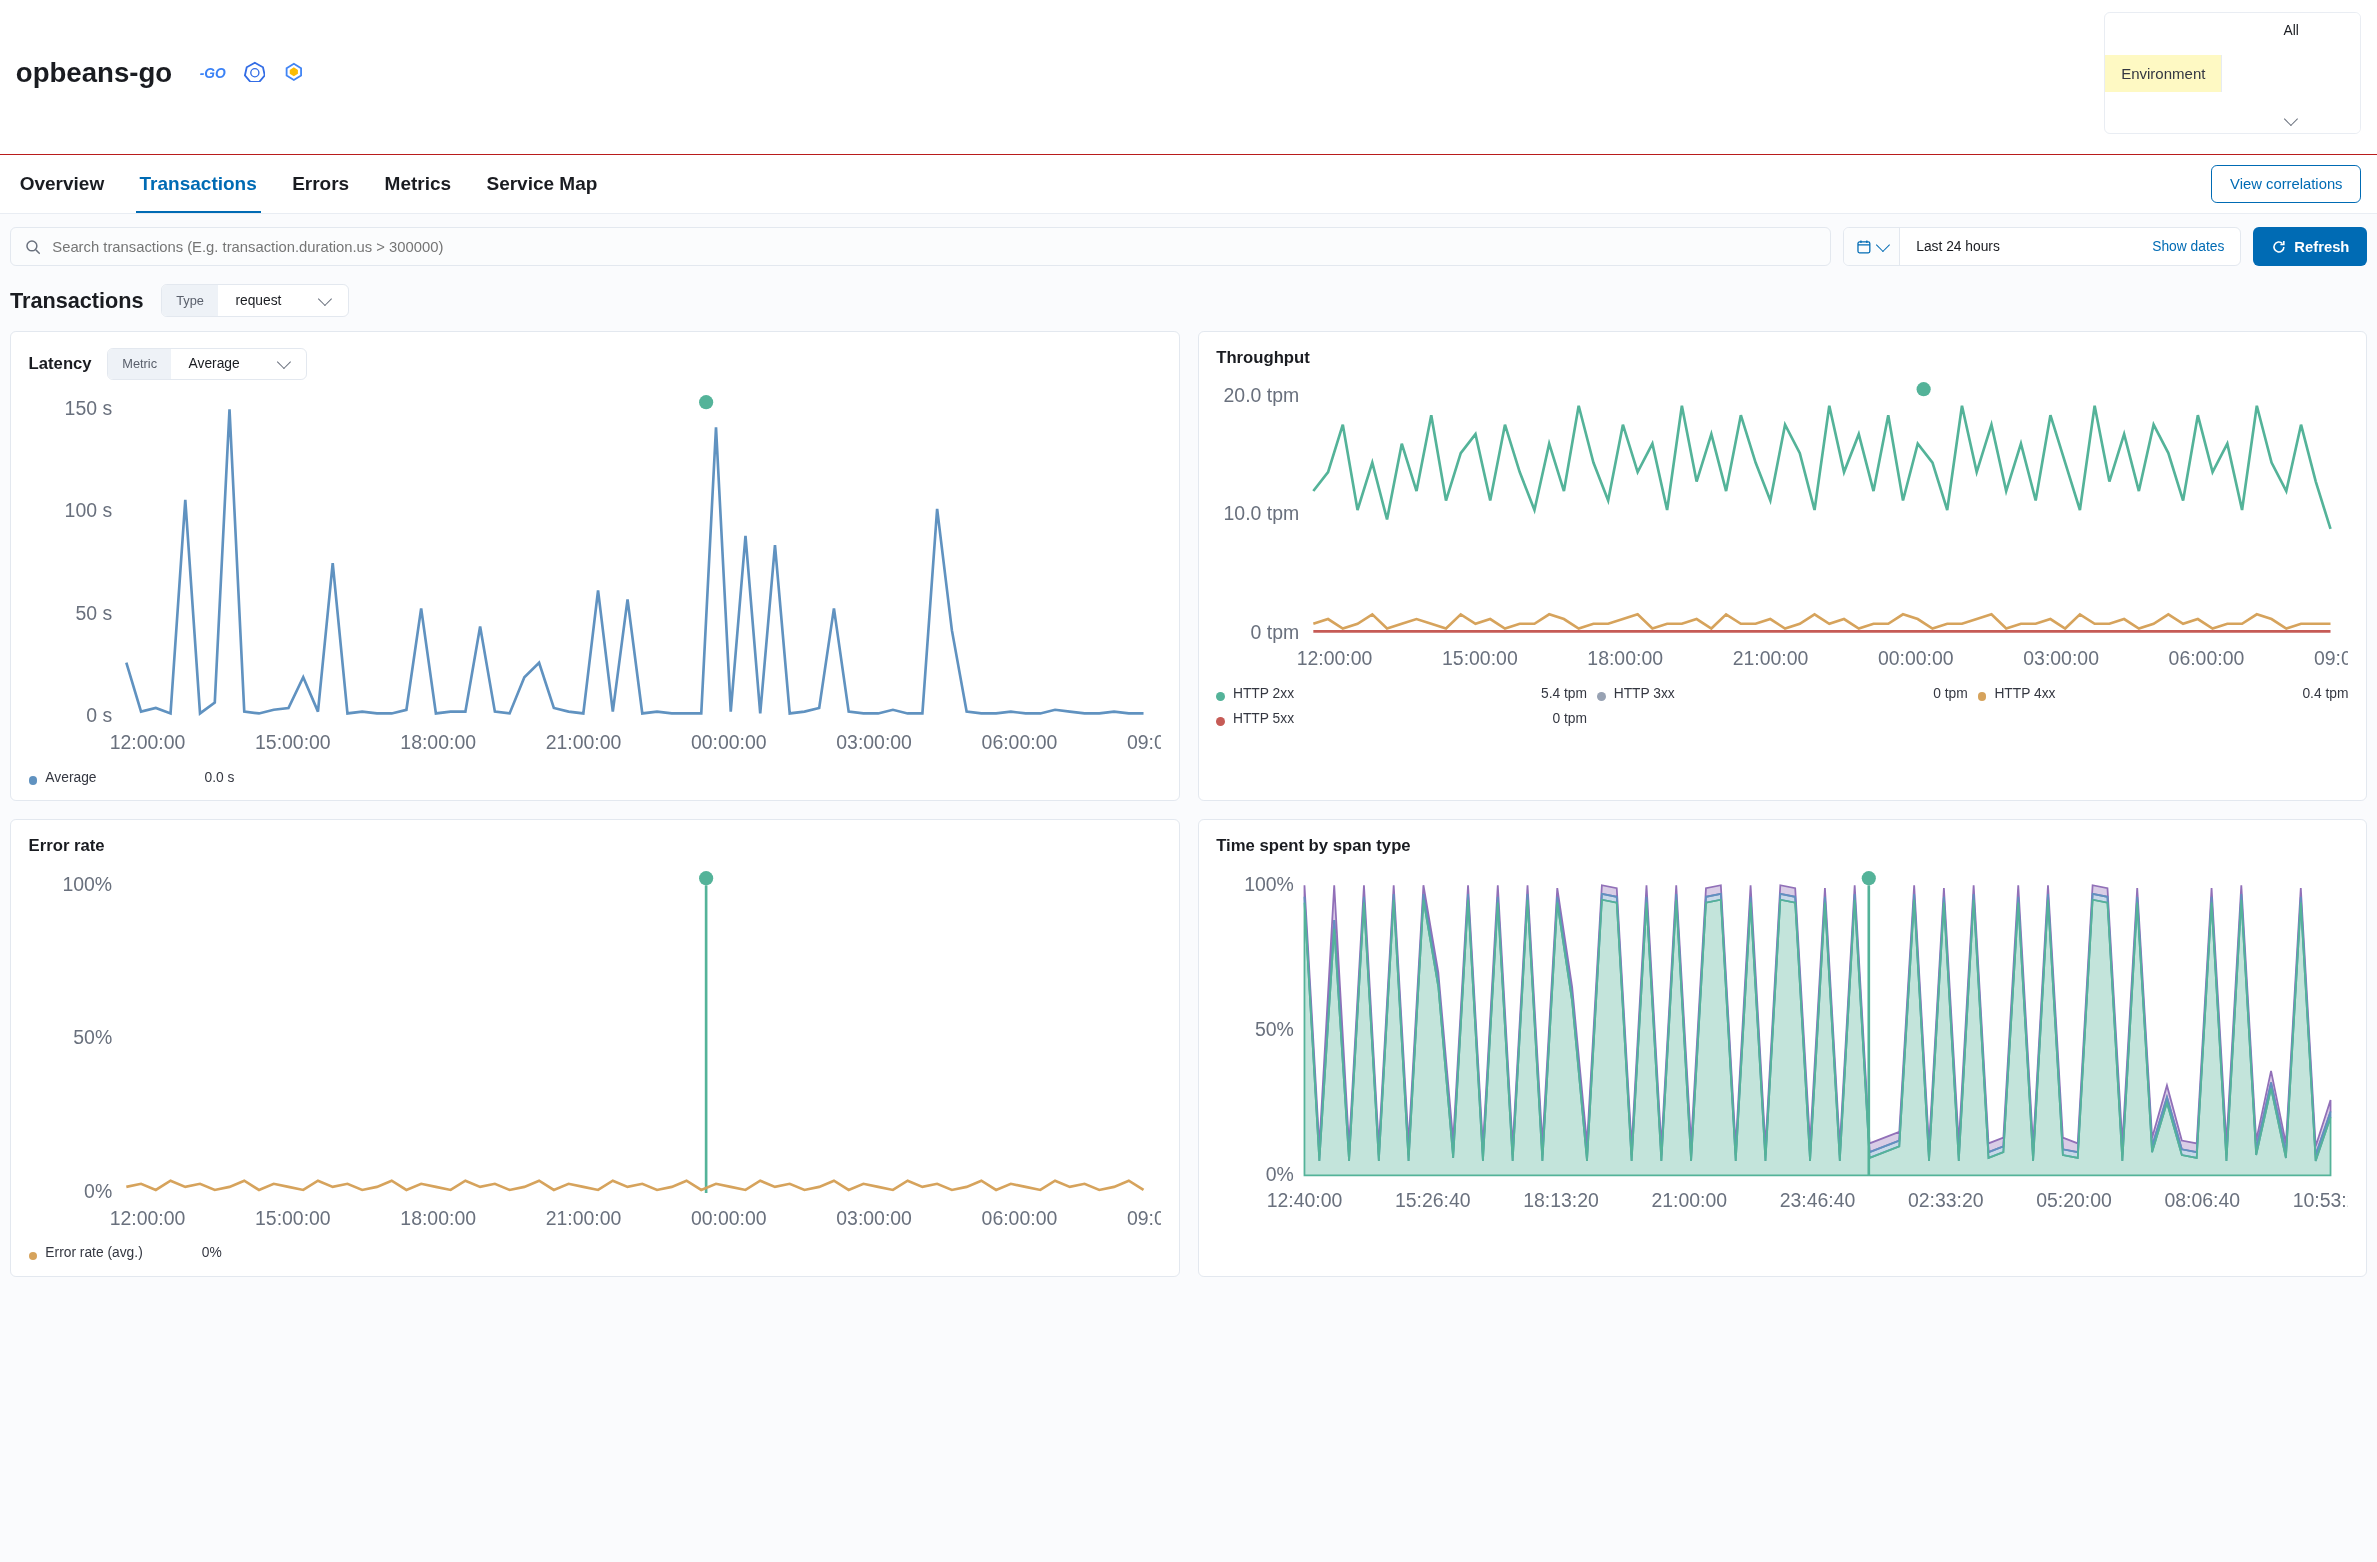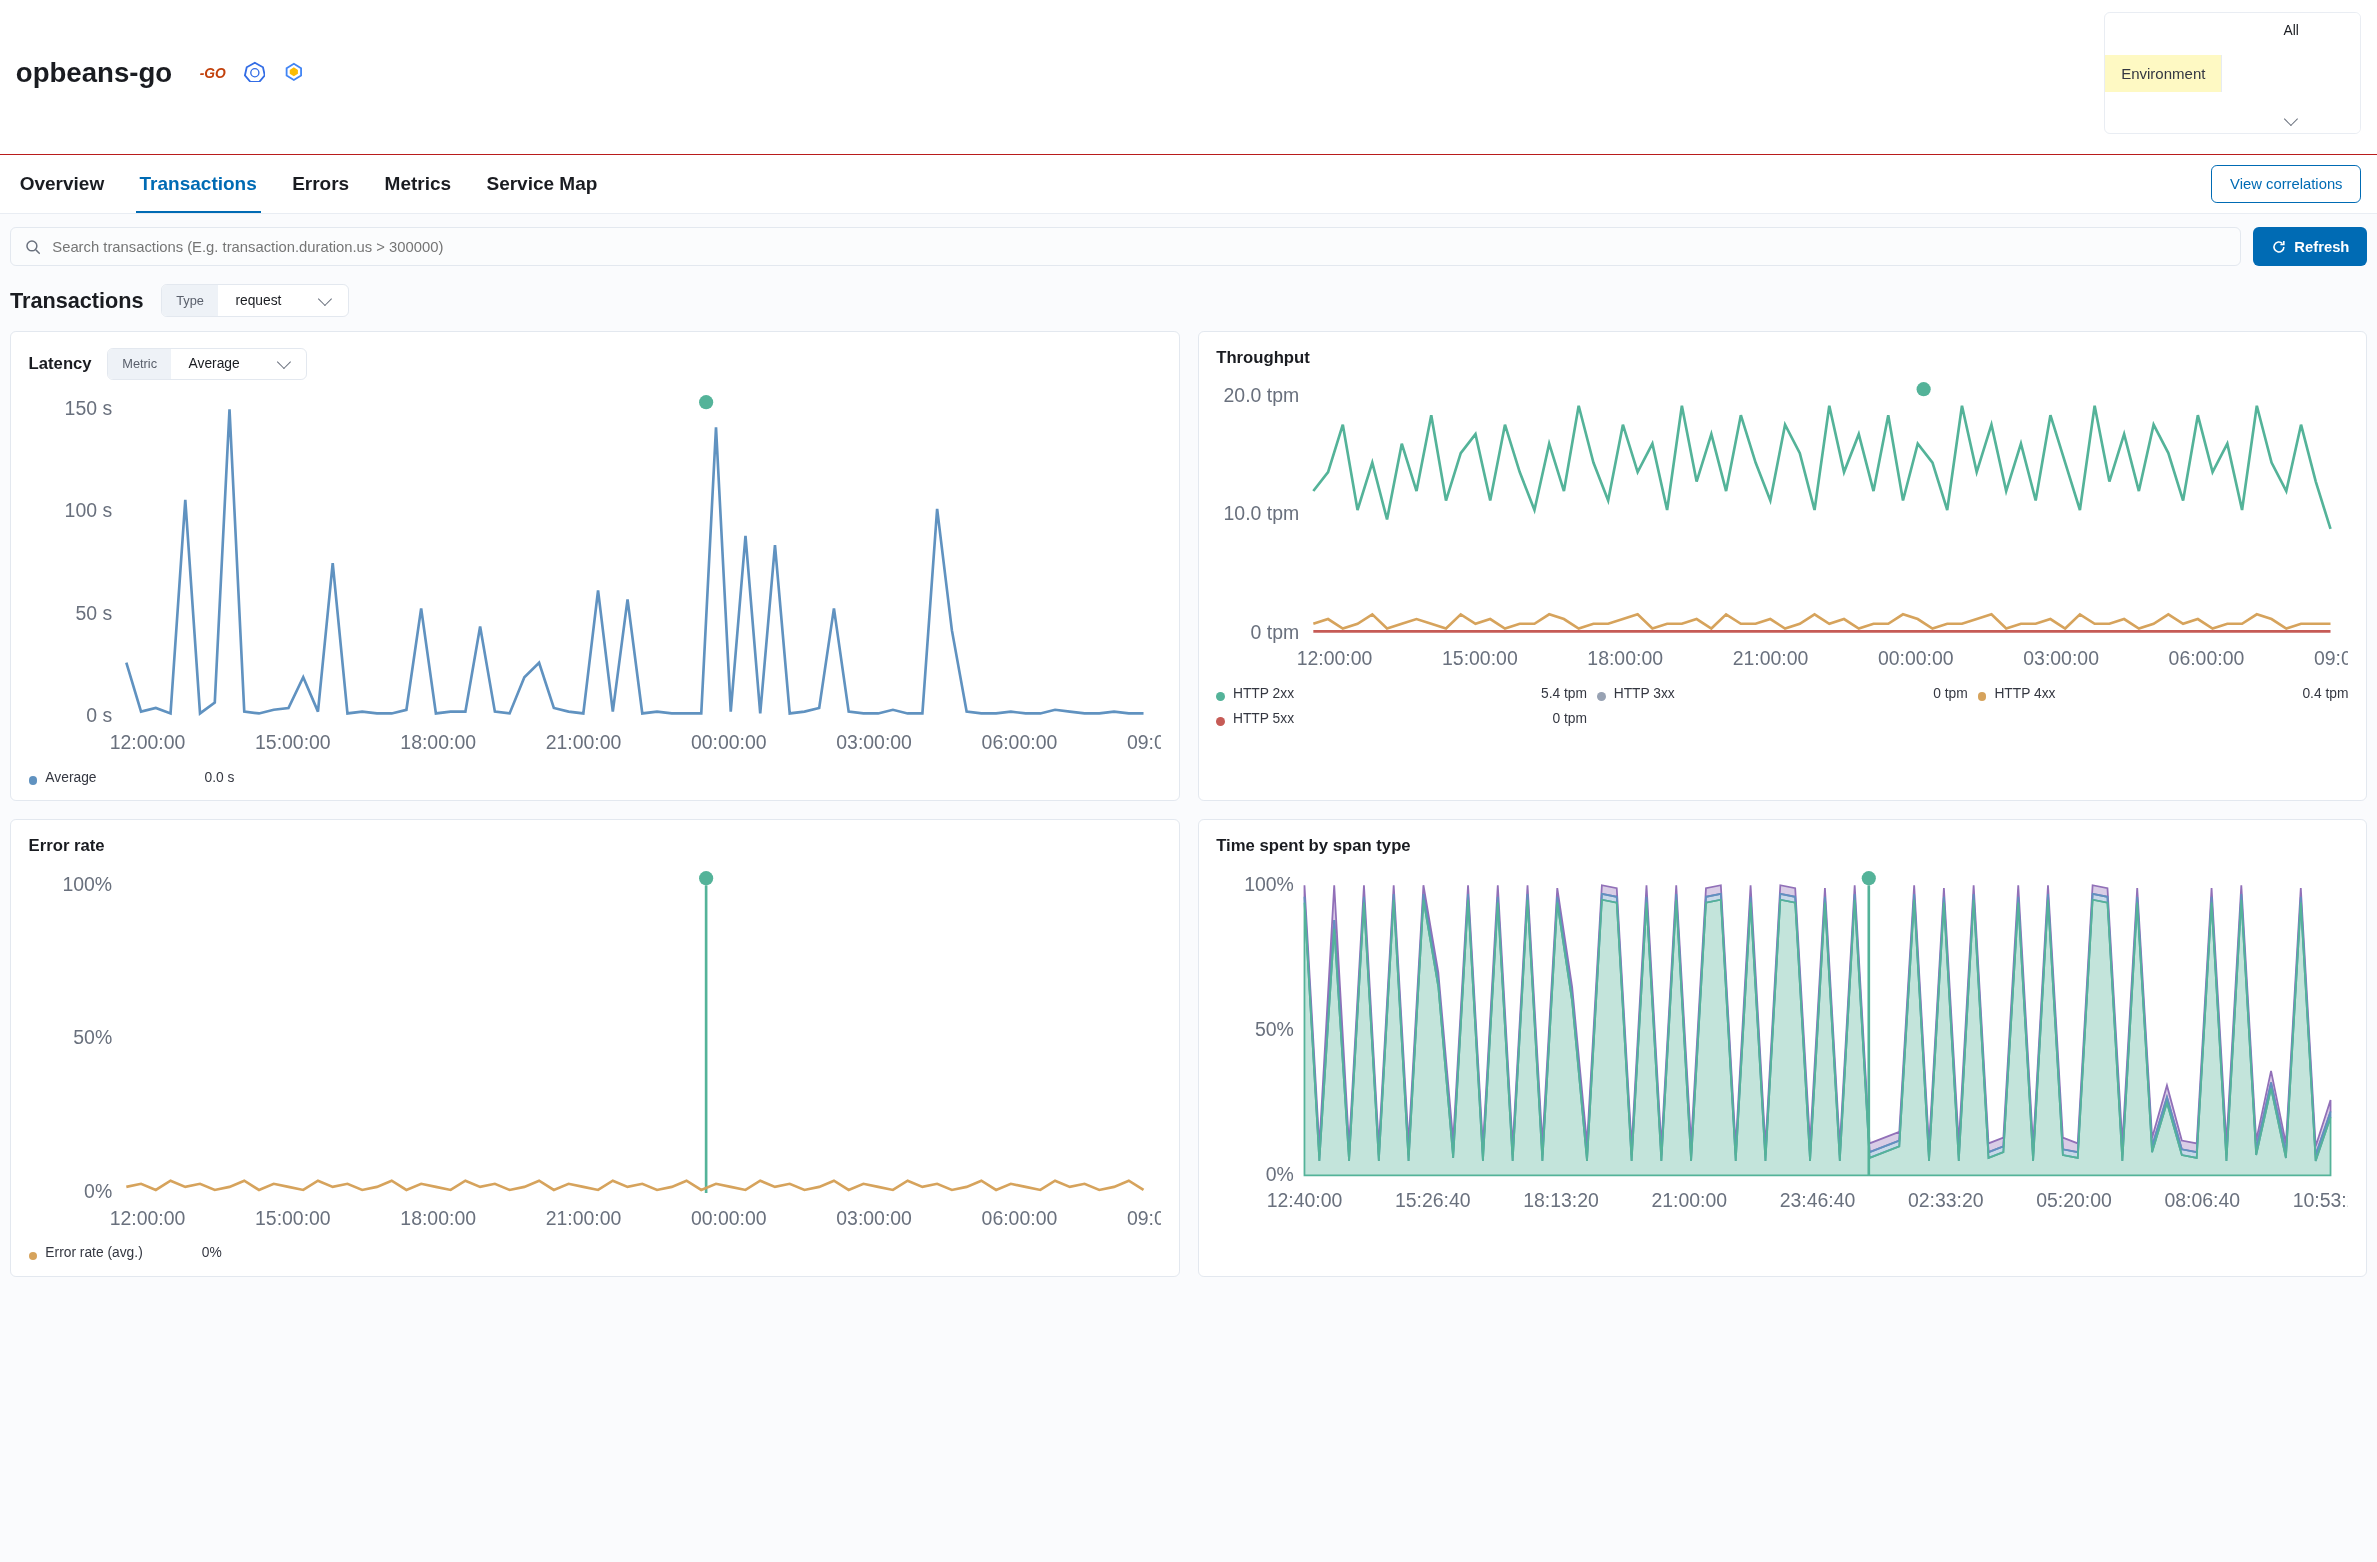--- a/index.html
+++ b/index.html
@@ -43,21 +43,21 @@
 .chevron { width: 9.9px; height: 9.9px; border-right: 1.5px solid #69707d; border-bottom: 1.5px solid #69707d; transform: rotate(45deg); display: inline-block; margin-top:-3px; }
 .marker-dot { fill: #54b399; }
 </style>
 </head>
 <body>
 
 <div class="header">
   <div class="header-left">
     <div class="service-title">opbeans-go</div>
     <div class="icon-row">
-      <span style="color:#c2410c;font-weight:800;font-style:italic;font-size:13.8px;">-GO</span>
+      <span style="color:#3b82f6;font-weight:800;font-style:italic;font-size:13.8px;">-GO</span>
       <span>
         <svg width="21.7" height="21.7" viewBox="0 0 24 24">
             <polygon points="12,2 21,7 23,16 17,23 7,23 1,16 3,7" fill="none" stroke="#326ce5" stroke-width="2"></polygon>
             <circle cx="12" cy="13" r="4.5" fill="none" stroke="#326ce5" stroke-width="1.5"></circle>
           </svg>
       </span>
       <span>
         <svg width="21.7" height="21.7" viewBox="0 0 24 24">
             <polygon points="12,3 20,8 20,16 12,21 4,16 4,8" fill="none" stroke="#4285f4" stroke-width="2"></polygon>
             <polygon points="12,7 16.5,10 16.5,14 12,17 7.5,14 7.5,10" fill="#fbbc04"></polygon>
@@ -85,20 +85,33 @@
   <button class="btn-outline">View correlations</button>
 </div>
 
 <div class="filter-bar">
   <div class="search-box">
     <svg width="15.8" height="15.8" viewBox="0 0 16 16">
         <circle cx="7" cy="7" r="5" fill="none" stroke="#69707d" stroke-width="1.5"></circle>
         <line x1="11" y1="11" x2="15" y2="15" stroke="#69707d" stroke-width="1.5"></line>
       </svg>
     <input type="text" placeholder="Search transactions (E.g. transaction.duration.us &gt; 300000)" style="">
+  </div>
+  <div class="date-group">
+    <div class="date-icon">
+      <svg width="15.8" height="15.8" viewBox="0 0 16 16">
+          <rect x="2" y="3" width="12" height="11" rx="1.5" fill="none" stroke="#006bb4" stroke-width="1.3"></rect>
+          <line x1="2" y1="6" x2="14" y2="6" stroke="#006bb4" stroke-width="1.3"></line>
+          <line x1="5" y1="1.5" x2="5" y2="4" stroke="#006bb4" stroke-width="1.3"></line>
+          <line x1="11" y1="1.5" x2="11" y2="4" stroke="#006bb4" stroke-width="1.3"></line>
+        </svg>
+      <span class="chevron" style="border-color:#006bb4"></span>
+    </div>
+    <div class="date-text">Last 24 hours</div>
+    <div class="show-dates">Show dates</div>
   </div>
   <button class="btn-primary">
     <svg width="15.8" height="15.8" viewBox="0 0 16 16">
         <path d="M13 8a5 5 0 1 1-1.5-3.5" fill="none" stroke="#fff" stroke-width="1.6"></path>
         <path d="M13 2v3.5H9.5" fill="none" stroke="#fff" stroke-width="1.6"></path>
       </svg>
     <span>Refresh</span>
   </button>
 </div>
 

